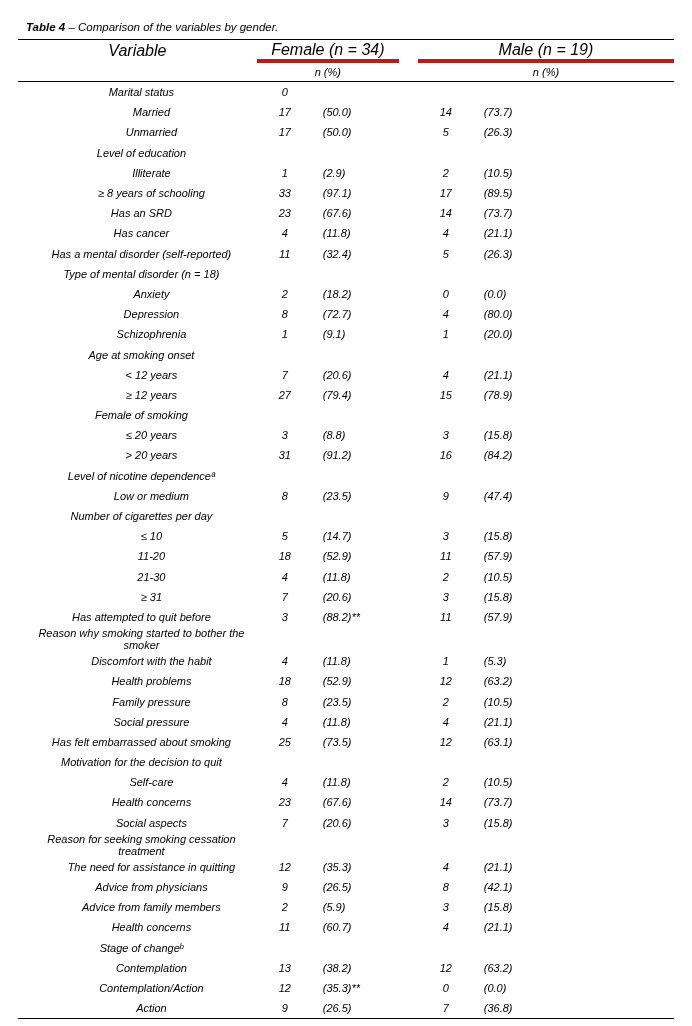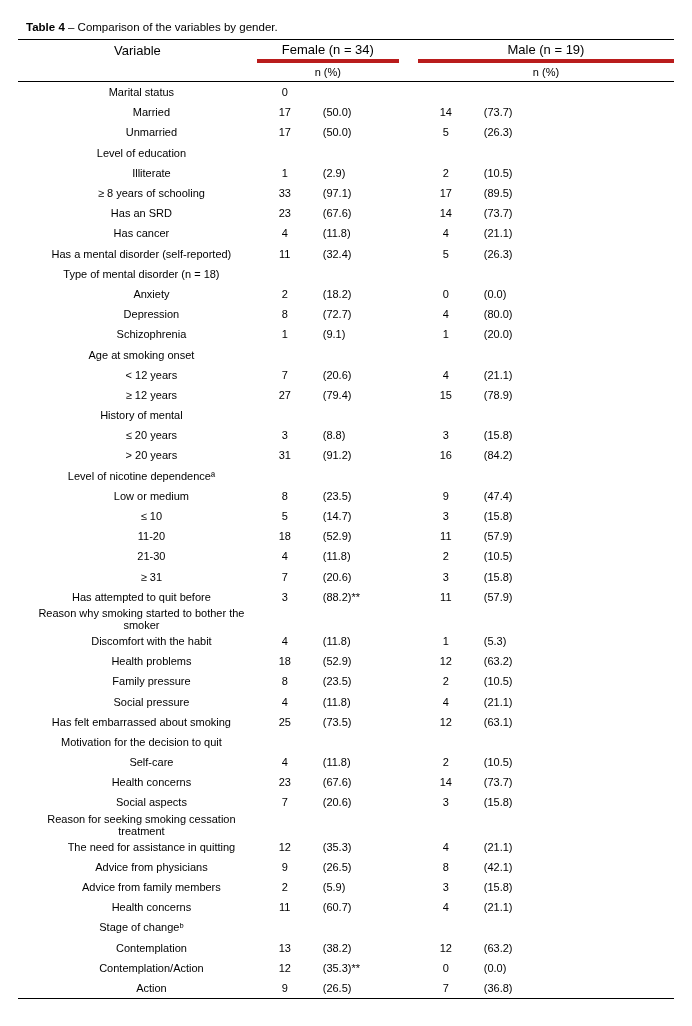--- a/index.html
+++ b/index.html
@@ -12,20 +12,21 @@
     height: 1026px;
     font-family: "Liberation Sans", sans-serif;
     color: #000000;
   }
   .page {
     width: 637px;
     height: 1026px;
     box-sizing: border-box;
     padding: 20px 4px 0 18px;
     position: relative;
+    font-style: italic;
   }
   .caption {
     font-size: 11.5px;
     line-height: 14px;
     margin-bottom: 5px;
     padding-left: 8px;
   }
   .caption .tbl-num {
     font-weight: bold;
   }
@@ -43,21 +44,21 @@
     vertical-align: middle;
   }
   .rule-top td {
     border-top: 1.6px solid #000;
   }
   .rule-bottom td {
     border-bottom: 1.6px solid #000;
   }
   .hdr-row td {
     height: 19px;
-    font-size: 13px;
+    font-size: 16px;
     margin-top: 20px;
   }
   .hdr-var {
     text-align: center;
   }
   .hdr-group {
     text-align: center;
     border-bottom: 4px solid #b91c1c;
   }
   .hdr-sub td {
@@ -264,21 +265,21 @@
         <tr class="data-row">
           <td class="lbl indent">≥ 12 years</td>
           <td class="num">27</td>
           <td class="pct">(79.4)</td>
           <td class="spacer-col"></td>
           <td class="num">15</td>
           <td class="pct">(78.9)</td>
           <td></td>
         </tr>
         <tr class="data-row">
-          <td class="lbl">History of mental</td>
+          <td class="lbl">Female of smoking</td>
           <td class="num"></td>
           <td class="pct"></td>
           <td class="spacer-col"></td>
           <td class="num"></td>
           <td class="pct"></td>
           <td></td>
         </tr>
         <tr class="data-row">
           <td class="lbl indent">≤ 20 years</td>
           <td class="num">3</td>
@@ -306,20 +307,29 @@
           <td class="pct"></td>
           <td></td>
         </tr>
         <tr class="data-row">
           <td class="lbl indent">Low or medium</td>
           <td class="num">8</td>
           <td class="pct">(23.5)</td>
           <td class="spacer-col"></td>
           <td class="num">9</td>
           <td class="pct">(47.4)</td>
+          <td></td>
+        </tr>
+        <tr class="data-row">
+          <td class="lbl">Number of cigarettes per day</td>
+          <td class="num"></td>
+          <td class="pct"></td>
+          <td class="spacer-col"></td>
+          <td class="num"></td>
+          <td class="pct"></td>
           <td></td>
         </tr>
         <tr class="data-row">
           <td class="lbl indent">≤ 10</td>
           <td class="num">5</td>
           <td class="pct">(14.7)</td>
           <td class="spacer-col"></td>
           <td class="num">3</td>
           <td class="pct">(15.8)</td>
           <td></td>

